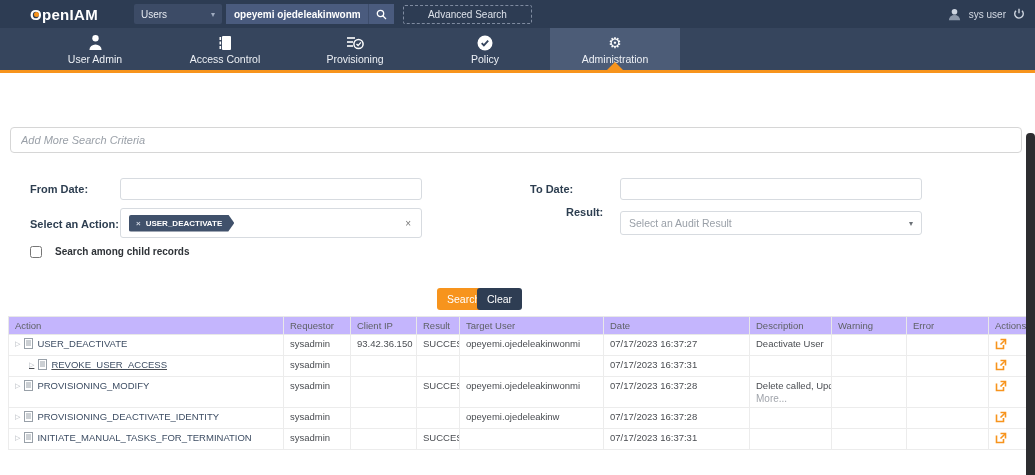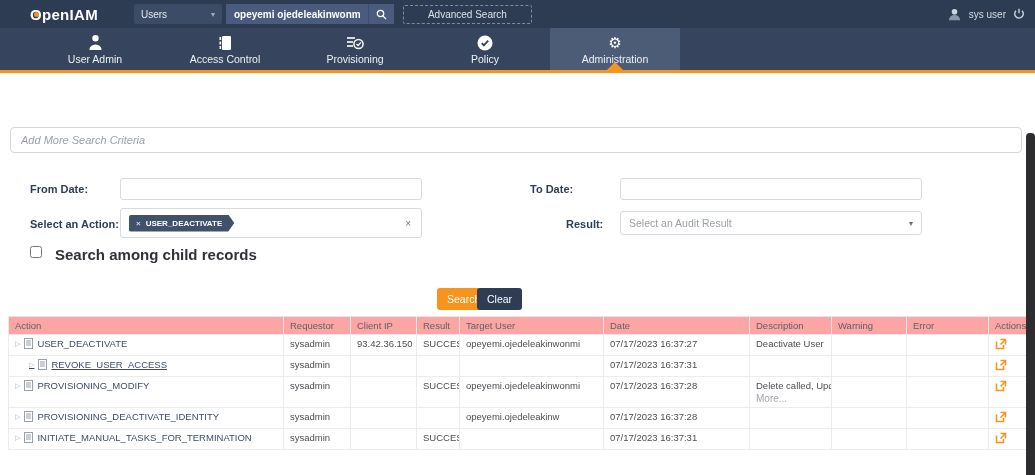--- a/index.html
+++ b/index.html
@@ -45,29 +45,29 @@
     padding:4px 12px 4px 7px; border-radius:2px 0 0 2px;
     clip-path:polygon(0 0, calc(100% - 6px) 0, 100% 50%, calc(100% - 6px) 100%, 0 100%); }
   .tag-x { font-size:8px; color:#cfd6e2; cursor:pointer; }
   .box-clear { margin-left:auto; color:#777; font-size:10px; cursor:pointer; padding:0 2px; }
 
   .result-select { position:absolute; left:620px; top:211px; width:302px; height:24px; border:1px solid #d7dbe0; border-radius:3px;
     display:flex; align-items:center; justify-content:space-between; padding:8px 8px; font-size:10.5px; color:#9aa0a8; cursor:pointer; }
   .select-caret { color:#6b7076; font-size:8px; }
 
   .child-check { position:absolute; left:30px; top:246px; width:12px; height:12px; accent-color:#40516b; cursor:pointer; }
-  .child-check-label { position:absolute; left:55px; top:246px; font-size:15px; font-weight:600; color:#2f3338; }
+  .child-check-label { position:absolute; left:55px; top:246px; font-size:10px; font-weight:600; color:#2f3338; }
 
   .btn { position:absolute; top:288px; border:none; border-radius:3px; color:#fff; font-size:10.5px; padding:5px 10px; cursor:pointer; }
   .btn-search { left:437px; background:#f7941d; }
   .btn-clear { left:477px; background:#2e3d53; }
 
   
   table.results { position:absolute; left:8px; top:316px; width:1019px; border-collapse:collapse; table-layout:fixed; }
-  table.results th { background:#fca5a5; border:1px solid #e8e8e8; padding:3px 6px; font-weight:normal; color:#5e6166;
+  table.results th { background:#c4b5fd; border:1px solid #e8e8e8; padding:3px 6px; font-weight:normal; color:#5e6166;
     text-align:left; font-size:9.5px; }
   table.results td { border:1px solid #ececec; padding:3px 6px; color:#4a4d52; font-size:9.5px; vertical-align:top; overflow:hidden; white-space:nowrap; }
   .action-cell { display:flex; align-items:center; gap:4px; }
   .action-cell.child { padding-left:14px;text-decoration:underline; }
   .expand-caret { color:#a9aeb6; font-size:7px; cursor:pointer; }
   .action-name { color:#3d4d63; font-size:9.5px; }
   .more-link { display:block; color:#a0a4ab; font-size:10px; margin-top:2px; cursor:pointer; white-space:nowrap; }
   .ext-link { cursor:pointer; display:inline-block; }
 
   
@@ -170,21 +170,21 @@
 
   <span class="flabel" style="left:30px; top:218px;">Select an Action:</span>
   <div class="action-box">
     <span class="tag">
       <span class="tag-x">×</span>
       <span>USER_DEACTIVATE</span>
     </span>
     <span class="box-clear">×</span>
   </div>
 
-  <span class="flabel" style="left:530px; top:218px;padding-left:36px;">Result:</span>
+  <span class="flabel" style="left:530px; top:206px;padding-left:36px;">Result:</span>
   <div class="result-select">
     <span>Select an Audit Result</span>
     <span class="select-caret">▾</span>
   </div>
 
   <input class="child-check" type="checkbox" style="">
   <span class="child-check-label">Search among child records</span>
 
   <button class="btn btn-search">Search</button>
   <button class="btn btn-clear">Clear</button>

